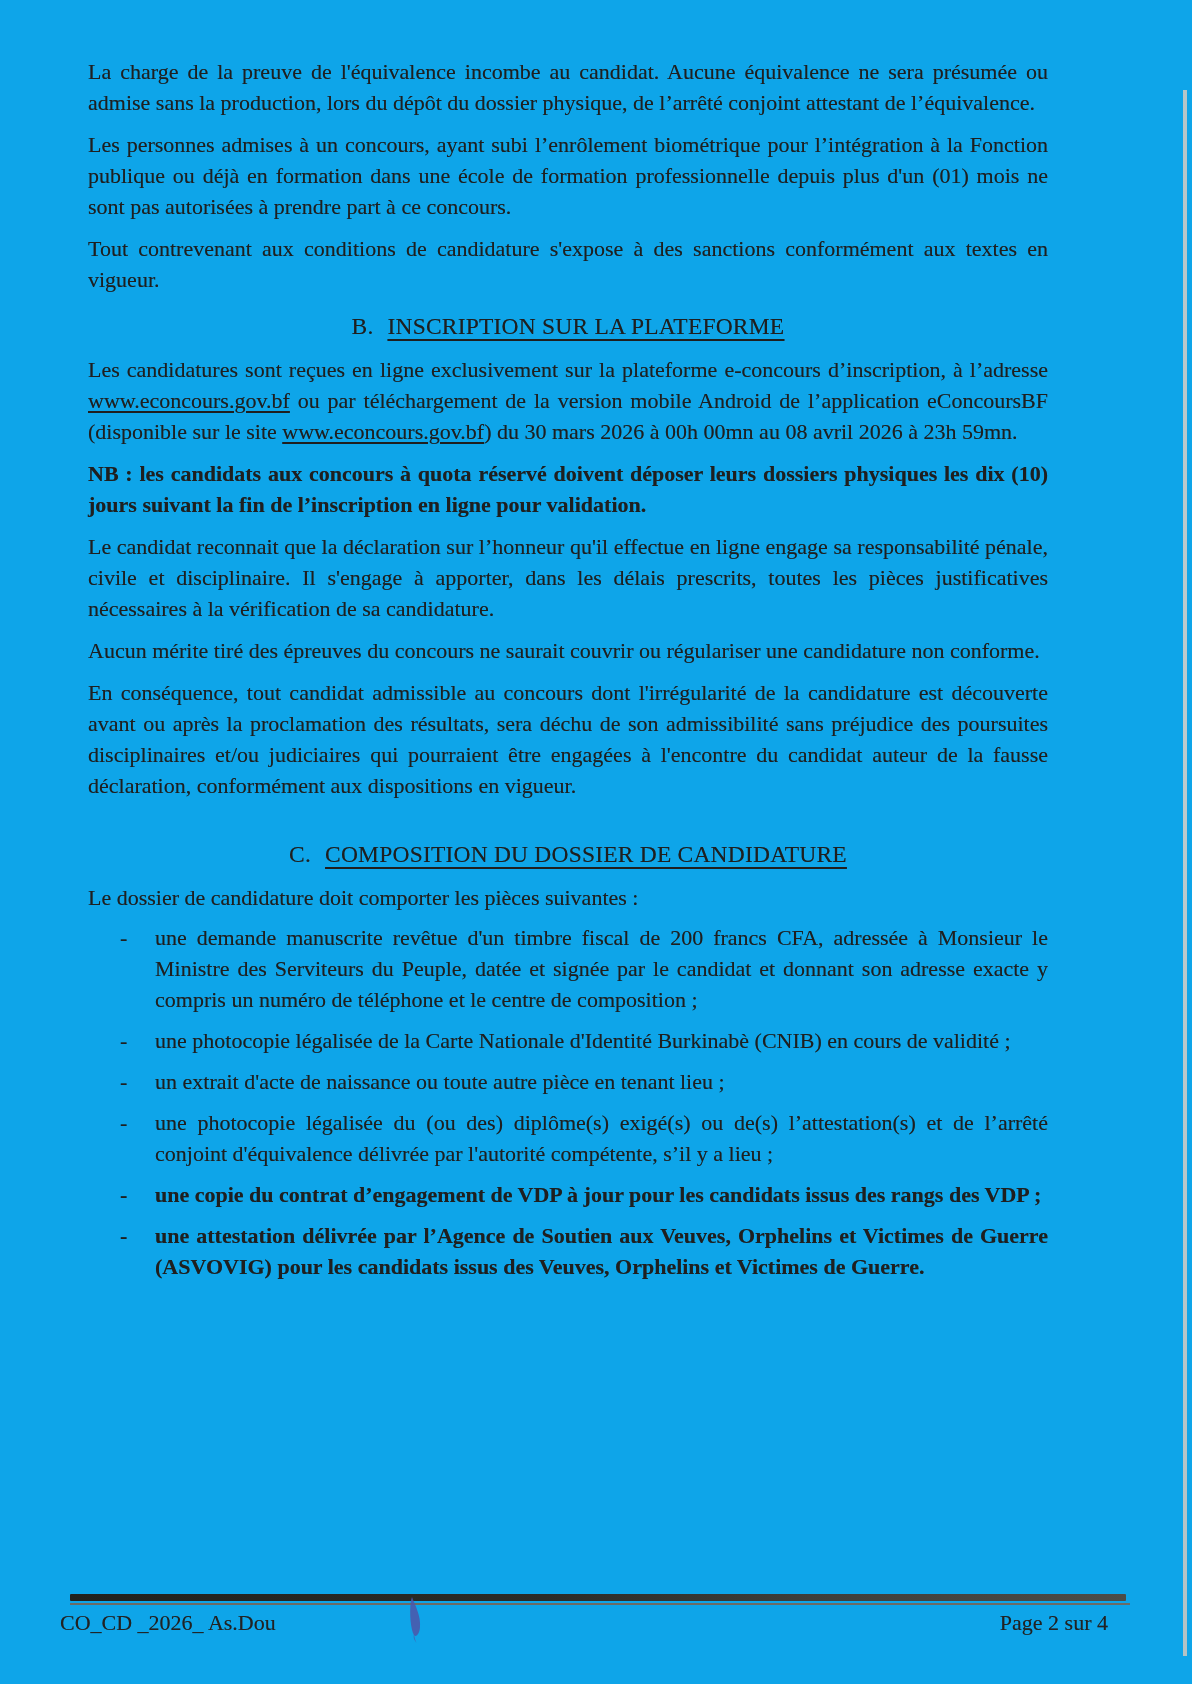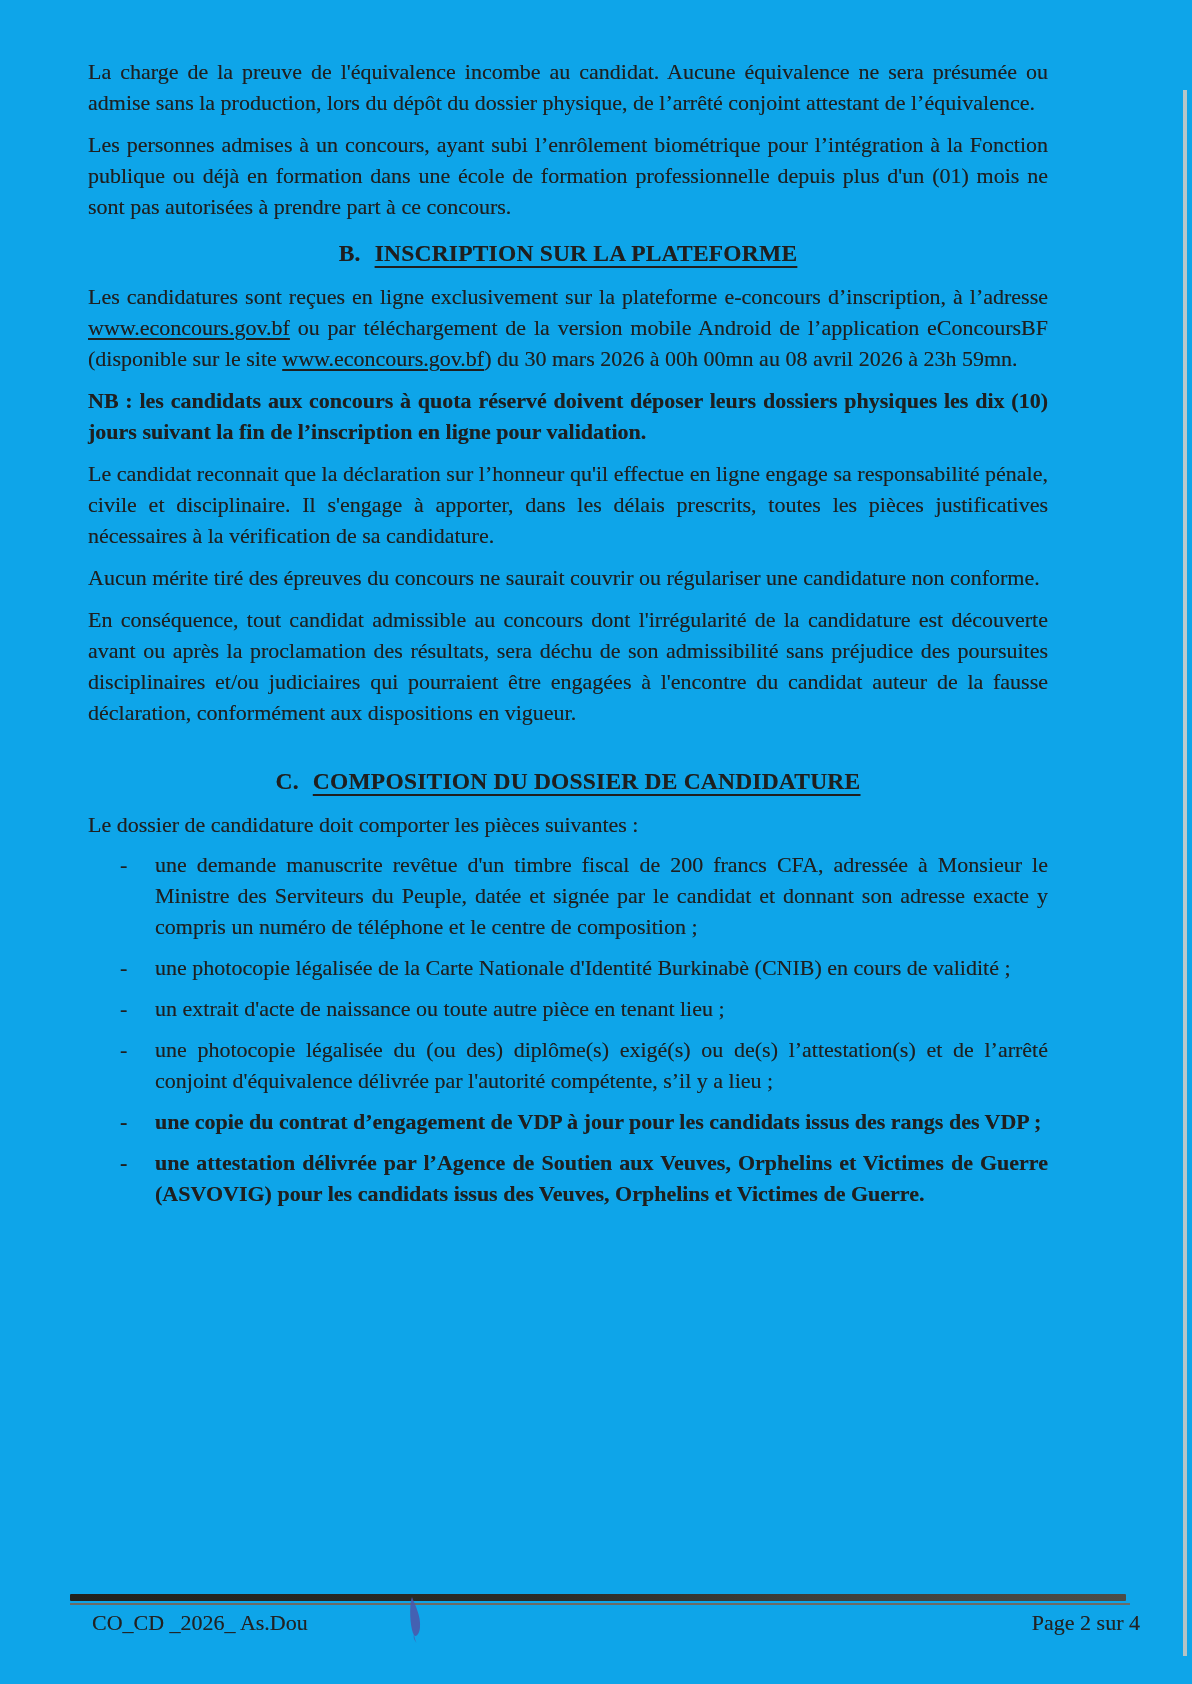--- a/index.html
+++ b/index.html
@@ -16,21 +16,21 @@
     position:absolute;left:88px;top:56px;width:960px;
     font-size:22px;line-height:31px;
     text-shadow:0 0 .5px rgba(25,25,25,.45);
   }
   p{margin:0 0 9px 0;text-align:justify;}
   p.tight{margin-bottom:0;}
   p.ragged{text-align:left;}
   .b{font-weight:normal;}
   .u{text-decoration:underline;text-underline-offset:3px;text-decoration-thickness:1.5px;}
   .sec-head{
-    text-align:center;font-weight:bold;font-size:23.5px;
+    text-align:center;font-weight:normal;font-size:23.5px;
     margin:16px 0 12px 0;letter-spacing:.2px;
   }
   .sec-head .letter{margin-right:14px;}
   .sec-head .title{
     text-decoration:underline;text-underline-offset:5px;text-decoration-thickness:2px;
   }
   .nb{font-weight:bold;}
   .list{margin-top:4px;}
   .li{display:flex;margin:0 0 10px 0;}
   .li .marker{
@@ -42,41 +42,42 @@
   .footer-rule{
     position:absolute;left:70px;top:1594px;width:1056px;
   }
   .rule-thick{
     height:7px;
     background:linear-gradient(90deg,#21211d 0%,#2b2b27 45%,#3e3e3a 70%,#4c4c48 100%);
     border-radius:1px;
   }
   .rule-thin{height:1.5px;background:#6b6b66;margin-top:2px;width:100.4%;}
   .footer-row{
-    position:absolute;left:92px;top:1610px;width:1048px;
+    position:absolute;left:60px;top:1610px;width:1048px;
     display:flex;justify-content:space-between;
     font-size:22px;color:#222;
     text-shadow:0 0 .5px rgba(25,25,25,.4);
   }
   
   .edge-line{
     position:absolute;left:1183px;top:90px;width:4px;height:1566px;
     background:linear-gradient(180deg,#c9c9c4,#cfcfca 40%,#c6c6c1);
     opacity:.9;
   }
   .pen-mark{position:absolute;left:402px;top:1596px;width:30px;height:48px;}
 </style>
 </head>
 <body>
 
 <div class="page">
   <div class="content">
 
     <p class="tight">La charge de la preuve de l'équivalence incombe au candidat. Aucune équivalence ne sera présumée ou admise sans la production, lors du dépôt du dossier physique, de l’arrêté conjoint attestant de l’équivalence.</p>
     <p style="margin-top:11px">Les personnes admises à un concours, ayant subi l’enrôlement biométrique pour l’intégration à la Fonction publique ou déjà en formation dans une école de formation professionnelle depuis plus d'un (01) mois ne sont pas autorisées à prendre part à ce concours.</p>
+    <p style="margin-top:11px">Tout contrevenant aux conditions de candidature s'expose à des sanctions conformément aux textes en vigueur.</p>
 
     <div class="sec-head">
       <span class="letter">B.</span><span class="title">INSCRIPTION SUR LA PLATEFORME</span>
     </div>
 
     <p><span>Les candidatures sont reçues en ligne exclusivement sur la plateforme </span><span class="b">e-concours</span><span> d’inscription, à l’adresse </span><span class="b u">www.econcours.gov.bf</span><span> ou par téléchargement de la version mobile Android de l’application </span><span class="b">eConcoursBF</span><span> (disponible sur le site </span><span class="b u">www.econcours.gov.bf</span><span>) </span><span class="b">du 30 mars 2026 à 00h 00mn au 08 avril 2026 à 23h 59mn.</span></p>
     <p class="nb" style="margin-top:11px">NB : les candidats aux concours à quota réservé doivent déposer leurs dossiers physiques les dix (10) jours suivant la fin de l’inscription en ligne pour validation.</p>
     <p style="margin-top:11px">Le candidat reconnait que la déclaration sur l’honneur qu'il effectue en ligne engage sa responsabilité pénale, civile et disciplinaire. Il s'engage à apporter, dans les délais prescrits, toutes les pièces justificatives nécessaires à la vérification de sa candidature.</p>
     <p class="ragged" style="margin-top:11px">Aucun mérite tiré des épreuves du concours ne saurait couvrir ou régulariser une candidature non conforme.</p>
     <p style="margin-top:11px">En conséquence, tout candidat admissible au concours dont l'irrégularité de la candidature est découverte avant ou après la proclamation des résultats, sera déchu de son admissibilité sans préjudice des poursuites disciplinaires et/ou judiciaires qui pourraient être engagées à l'encontre du candidat auteur de la fausse déclaration, conformément aux dispositions en vigueur.</p>

